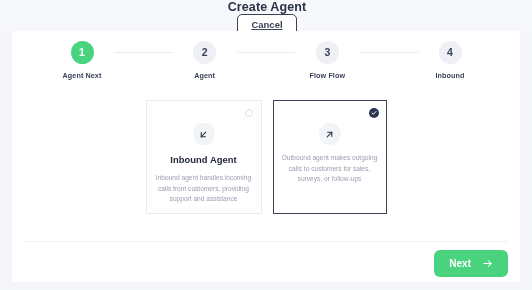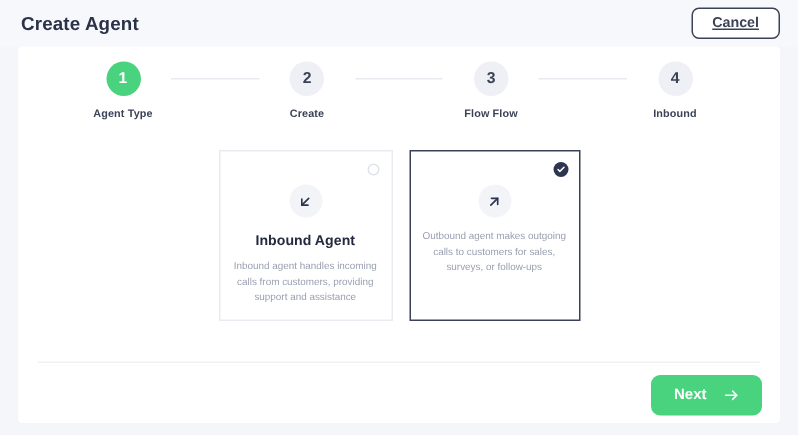--- a/index.html
+++ b/index.html
@@ -20,20 +20,21 @@
   .topbar {
     position: absolute;
     left: 0; top: 0;
     width: 532px;
     height: 31px;
     display: flex;
     align-items: center;
     justify-content: space-between;
     padding: 0 12px 0 14px;
     background: #f7f8fb;
+    flex-direction: column;
   }
 
   .page-title {
     font-size: 12.5px;
     font-weight: 700;
     color: #2b3247;
     letter-spacing: 0.1px;
   }
 
   .cancel-btn {
@@ -254,28 +255,28 @@
   <div class="page-title">Create Agent</div>
   <button class="cancel-btn">Cancel</button>
 </div>
 
 <div class="panel">
 
   <div class="stepper">
 
     <div class="step">
       <div class="step-circle active">1</div>
-      <div class="step-label">Agent Type</div>
+      <div class="step-label">Agent Next</div>
     </div>
 
     <div class="connector"></div>
 
     <div class="step">
       <div class="step-circle inactive">2</div>
-      <div class="step-label">Create</div>
+      <div class="step-label">Agent</div>
     </div>
 
     <div class="connector"></div>
 
     <div class="step">
       <div class="step-circle inactive">3</div>
       <div class="step-label">Flow Flow</div>
     </div>
 
     <div class="connector"></div>

